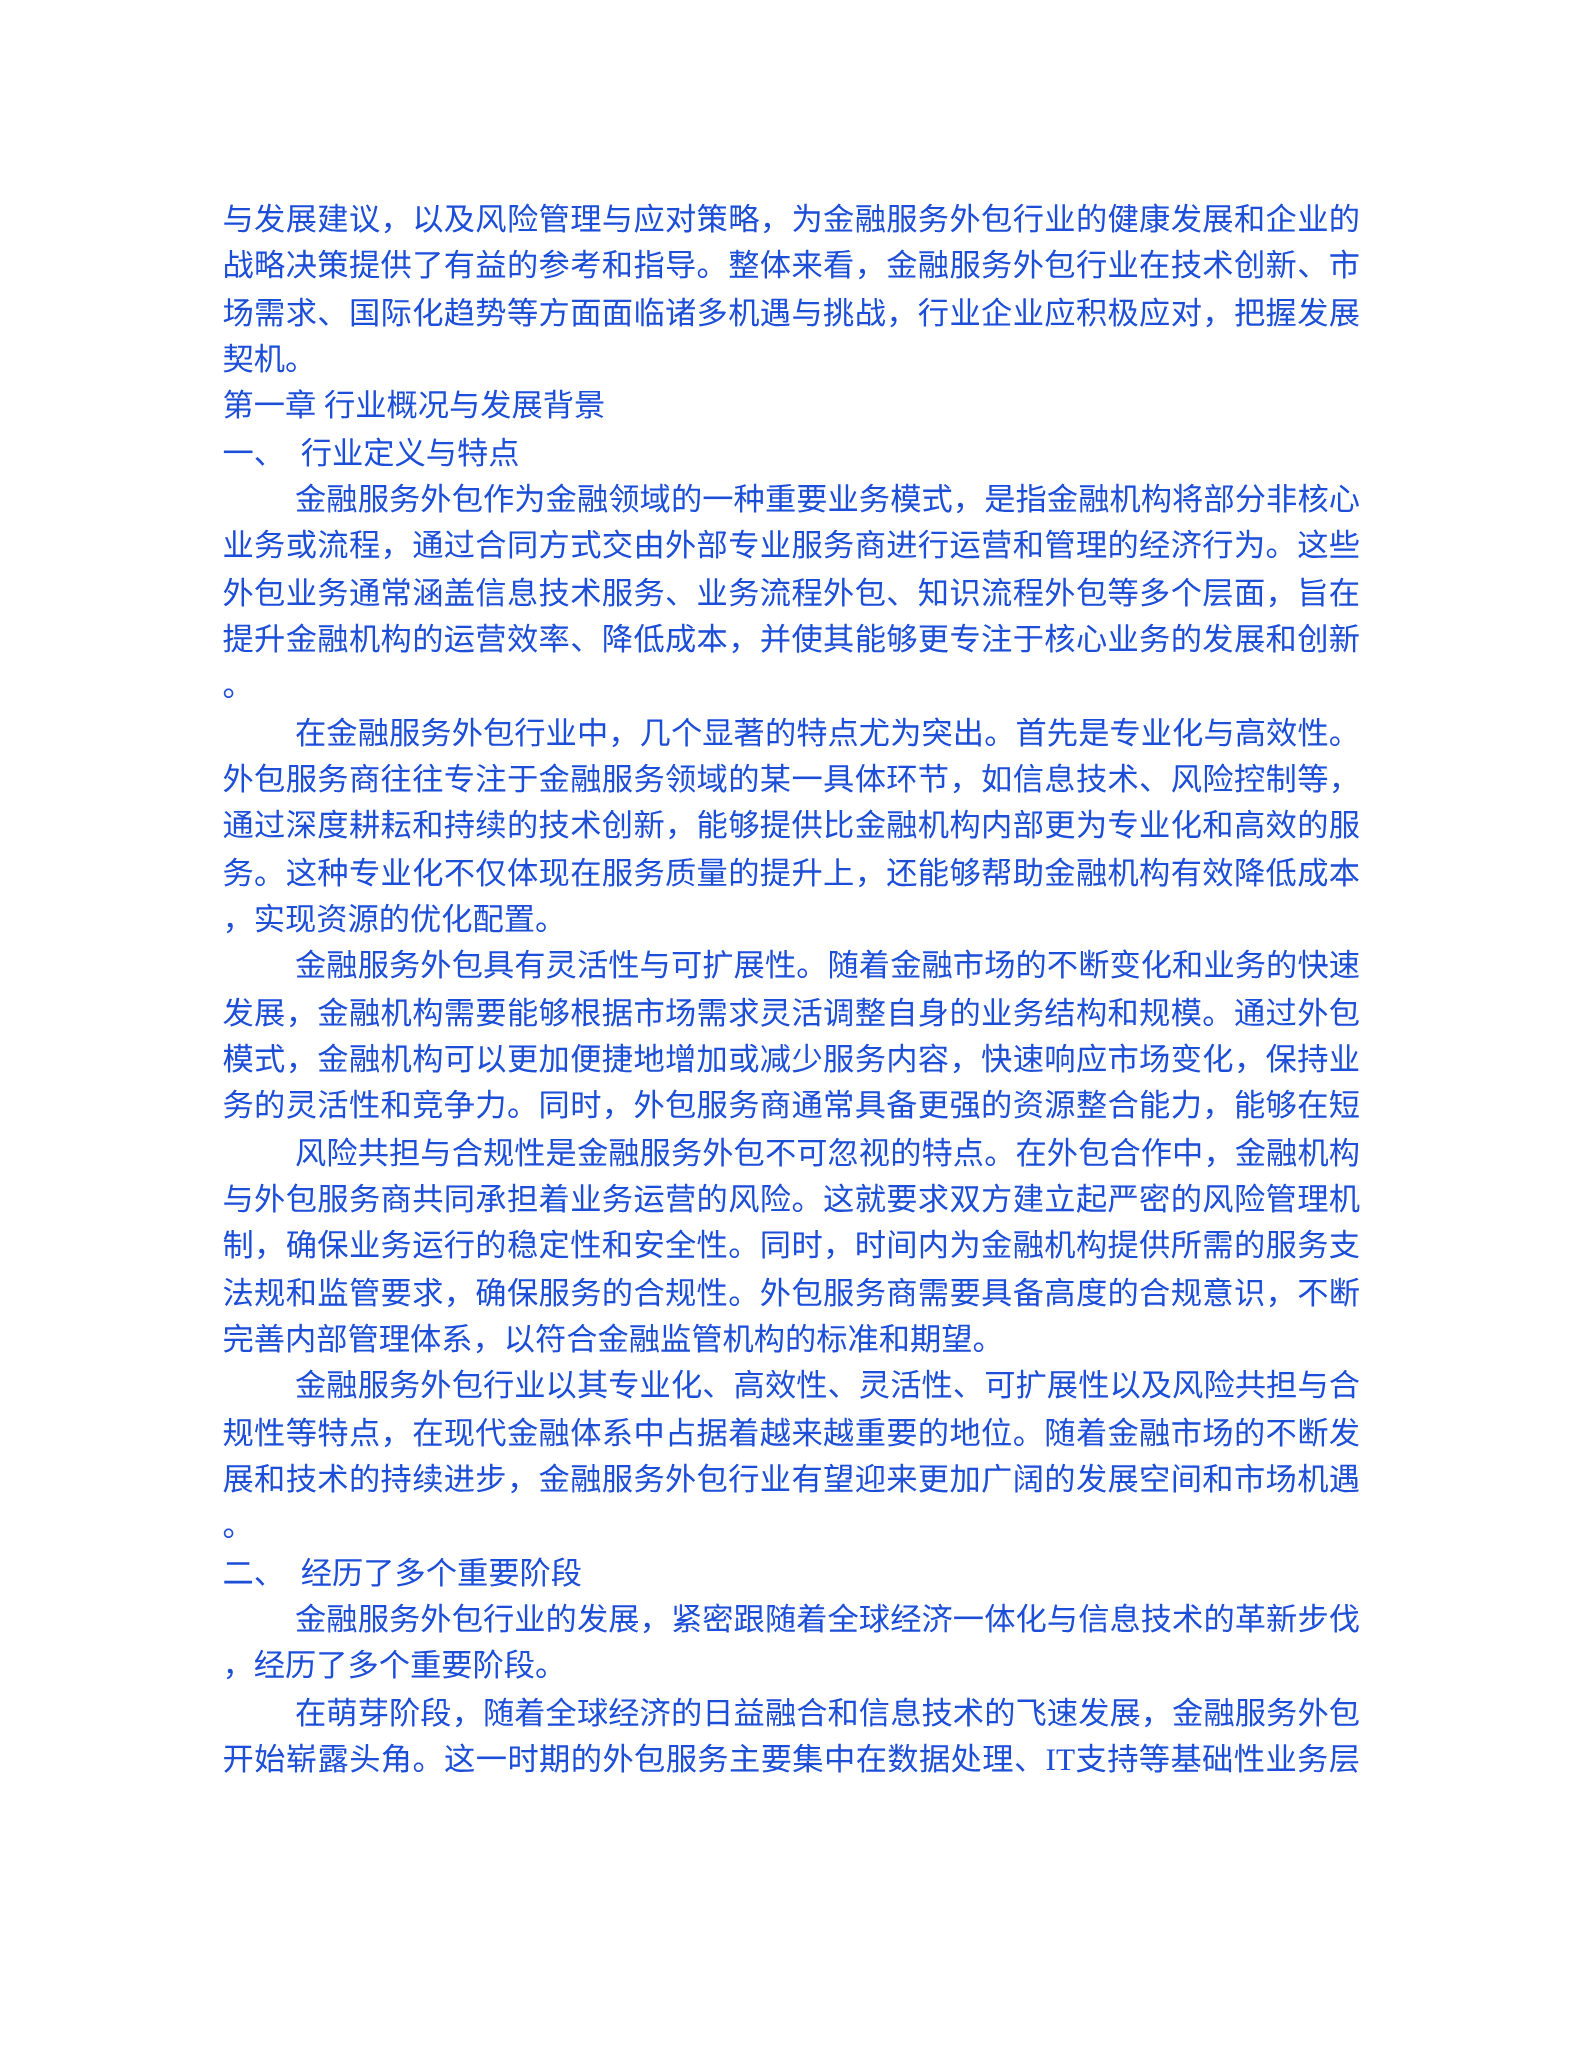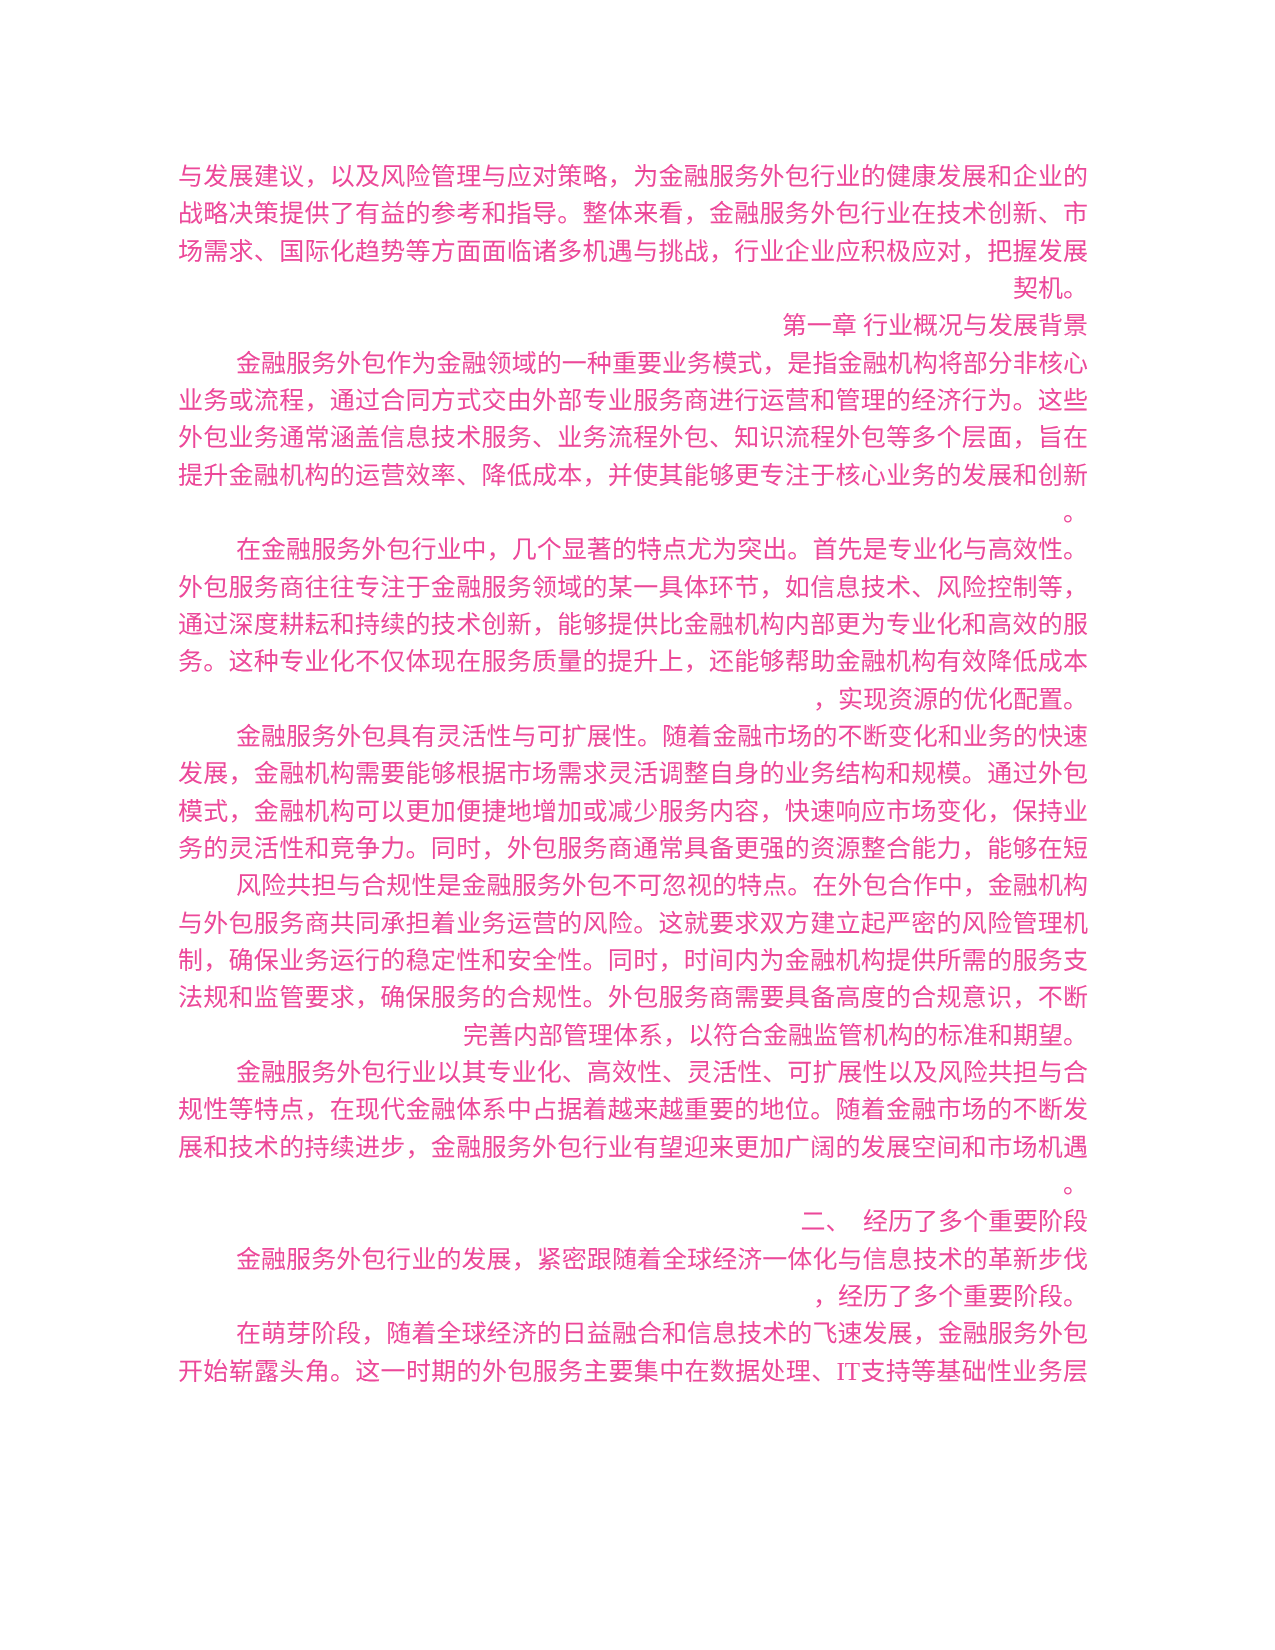--- a/index.html
+++ b/index.html
@@ -29,42 +29,43 @@
     width: 910px;
     font-size: 25px;
     line-height: 37.34px;
     color: #1a1a1a;
     font-weight: normal;
   }
   .line {
     height: 37.34px;
     overflow: hidden;
     white-space: pre-wrap;
-    text-align: right;
+    text-align: left;
   }
   
   .line.j {
     text-align: justify;
     text-align-last: justify;
   }
   
   .line.ind {
     padding-left: 58px;
   }
 </style>
 </head>
 <body style="background: rgb(255, 255, 255);">
 
 <div class="page">
-  <div class="doc" style="color: #ec4899;">
+  <div class="doc" style="color: #1d4ed8;">
       <div class="line j">与发展建议，以及风险管理与应对策略，为金融服务外包行业的健康发展和企业的</div>
       <div class="line j">战略决策提供了有益的参考和指导。整体来看，金融服务外包行业在技术创新、市</div>
       <div class="line j">场需求、国际化趋势等方面面临诸多机遇与挑战，行业企业应积极应对，把握发展</div>
       <div class="line">契机。</div>
       <div class="line">第一章 行业概况与发展背景</div>
+      <div class="line">一、　行业定义与特点</div>
       <div class="line j ind">金融服务外包作为金融领域的一种重要业务模式，是指金融机构将部分非核心</div>
       <div class="line j">业务或流程，通过合同方式交由外部专业服务商进行运营和管理的经济行为。这些</div>
       <div class="line j">外包业务通常涵盖信息技术服务、业务流程外包、知识流程外包等多个层面，旨在</div>
       <div class="line j">提升金融机构的运营效率、降低成本，并使其能够更专注于核心业务的发展和创新</div>
       <div class="line">。</div>
       <div class="line j ind">在金融服务外包行业中，几个显著的特点尤为突出。首先是专业化与高效性。</div>
       <div class="line j">外包服务商往往专注于金融服务领域的某一具体环节，如信息技术、风险控制等，</div>
       <div class="line j">通过深度耕耘和持续的技术创新，能够提供比金融机构内部更为专业化和高效的服</div>
       <div class="line j">务。这种专业化不仅体现在服务质量的提升上，还能够帮助金融机构有效降低成本</div>
       <div class="line">，实现资源的优化配置。</div>

